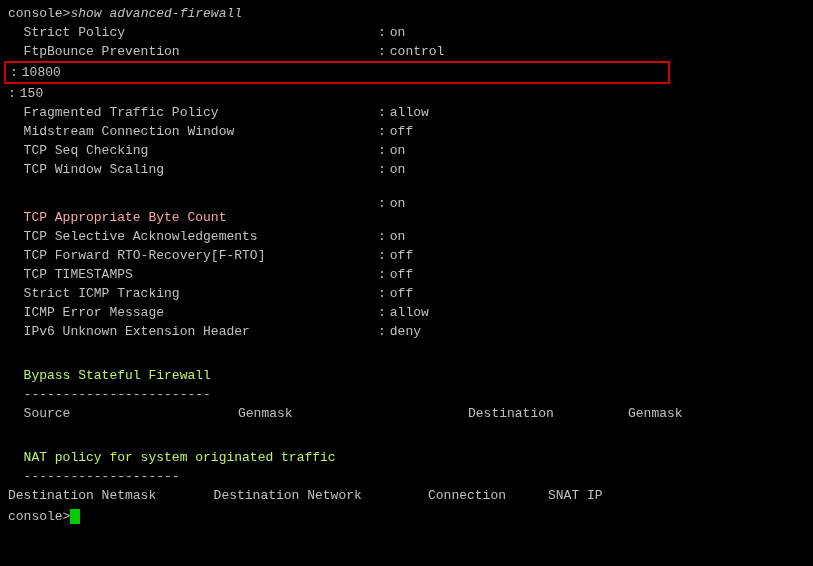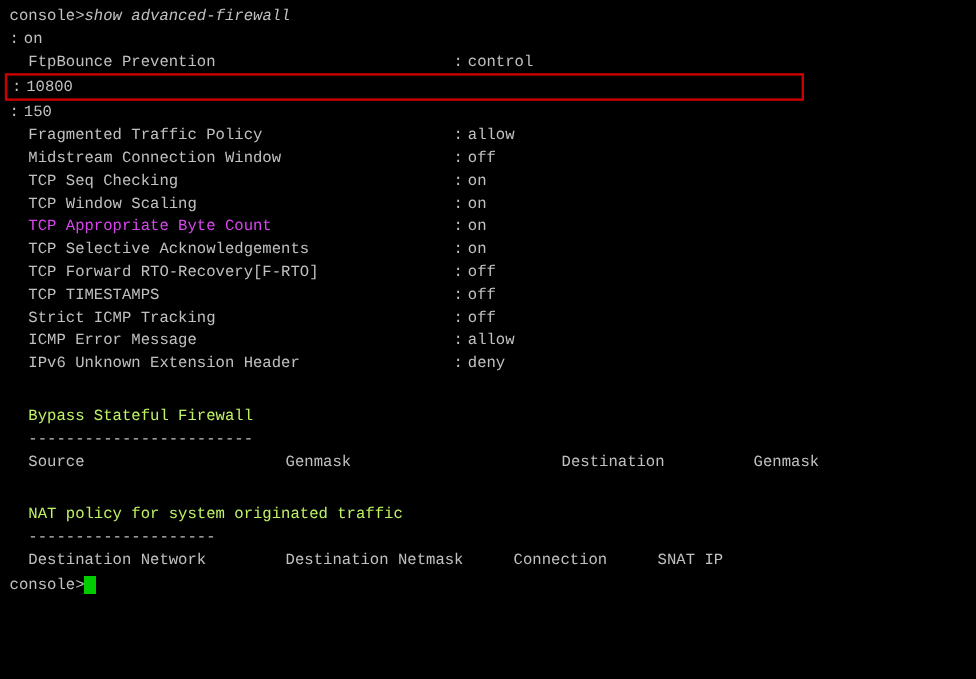--- a/index.html
+++ b/index.html
@@ -66,42 +66,42 @@
 <body>
 
 <div class="terminal">
 
   <div class="prompt-line">
     <span class="prompt">console&gt;</span>
     <span class="command"> show advanced-firewall</span>
   </div>
 
   <div id="output-lines">
-      <div class="line"><span style="color:#c0c0c0;margin-right:4px;">:</span><span style="color:#c0c0c0;">on</span></div>
+      <div class="line"><span style="min-width:370px;color:#c0c0c0;">  Strict Policy</span><span style="color:#c0c0c0;margin-right:4px;">:</span><span style="color:#c0c0c0;">on</span></div>
       <div class="line"><span style="min-width:370px;color:#c0c0c0;">  FtpBounce Prevention</span><span style="color:#c0c0c0;margin-right:4px;">:</span><span style="color:#c0c0c0;">control</span></div>
       <div class="line highlighted" style="display: flex;"><span style="color:#c0c0c0;margin-right:4px;">:</span><span style="color:#c0c0c0;">10800</span></div>
       <div class="line"><span style="color:#c0c0c0;margin-right:4px;">:</span><span style="color:#c0c0c0;">150</span></div>
       <div class="line"><span style="min-width:370px;color:#c0c0c0;">  Fragmented Traffic Policy</span><span style="color:#c0c0c0;margin-right:4px;">:</span><span style="color:#c0c0c0;">allow</span></div>
       <div class="line"><span style="min-width:370px;color:#c0c0c0;">  Midstream Connection Window</span><span style="color:#c0c0c0;margin-right:4px;">:</span><span style="color:#c0c0c0;">off</span></div>
       <div class="line"><span style="min-width:370px;color:#c0c0c0;">  TCP Seq Checking</span><span style="color:#c0c0c0;margin-right:4px;">:</span><span style="color:#c0c0c0;">on</span></div>
       <div class="line"><span style="min-width:370px;color:#c0c0c0;">  TCP Window Scaling</span><span style="color:#c0c0c0;margin-right:4px;">:</span><span style="color:#c0c0c0;">on</span></div>
-      <div class="line"><span style="min-width:370px;color:#d946ef;">  TCP Appropriate Byte Count</span><span style="color:#c0c0c0;margin-right:4px;">:</span><span style="color:#c0c0c0;">on</span></div>
+      <div class="line"><span style="min-width:370px;color:#fca5a5;margin-top:29px;">  TCP Appropriate Byte Count</span><span style="color:#c0c0c0;margin-right:4px;">:</span><span style="color:#c0c0c0;">on</span></div>
       <div class="line"><span style="min-width:370px;color:#c0c0c0;">  TCP Selective Acknowledgements</span><span style="color:#c0c0c0;margin-right:4px;">:</span><span style="color:#c0c0c0;">on</span></div>
       <div class="line"><span style="min-width:370px;color:#c0c0c0;">  TCP Forward RTO-Recovery[F-RTO]</span><span style="color:#c0c0c0;margin-right:4px;">:</span><span style="color:#c0c0c0;">off</span></div>
       <div class="line"><span style="min-width:370px;color:#c0c0c0;">  TCP TIMESTAMPS</span><span style="color:#c0c0c0;margin-right:4px;">:</span><span style="color:#c0c0c0;">off</span></div>
       <div class="line"><span style="min-width:370px;color:#c0c0c0;">  Strict ICMP Tracking</span><span style="color:#c0c0c0;margin-right:4px;">:</span><span style="color:#c0c0c0;">off</span></div>
       <div class="line"><span style="min-width:370px;color:#c0c0c0;">  ICMP Error Message</span><span style="color:#c0c0c0;margin-right:4px;">:</span><span style="color:#c0c0c0;">allow</span></div>
       <div class="line"><span style="min-width:370px;color:#c0c0c0;">  IPv6 Unknown Extension Header</span><span style="color:#c0c0c0;margin-right:4px;">:</span><span style="color:#c0c0c0;">deny</span></div>
       <div class="line">&nbsp;</div>
       <div class="line section-header">  Bypass Stateful Firewall</div>
       <div class="line divider">  ------------------------</div>
       <div class="line col-header"><span style="min-width:230px;">  Source</span><span style="min-width:230px;">Genmask</span><span style="min-width:160px;">Destination</span><span>Genmask</span></div>
       <div class="line">&nbsp;</div>
       <div class="line section-header">  NAT policy for system originated traffic</div>
       <div class="line divider">  --------------------</div>
-      <div class="line col-header"><span style="min-width:230px;">  Destination Network</span><span style="min-width:190px;">Destination Netmask</span><span style="min-width:120px;">Connection</span><span>SNAT IP</span></div>
+      <div class="line col-header"><span style="min-width:190px;">Destination Netmask</span><span style="min-width:230px;">  Destination Network</span><span style="min-width:120px;">Connection</span><span>SNAT IP</span></div>
     </div>
 
   <div class="prompt-line" style="margin-top:2px;">
     <span class="prompt">console&gt;</span>
     <span class="cursor"></span>
   </div>
 </div>
 
 </body></html>

